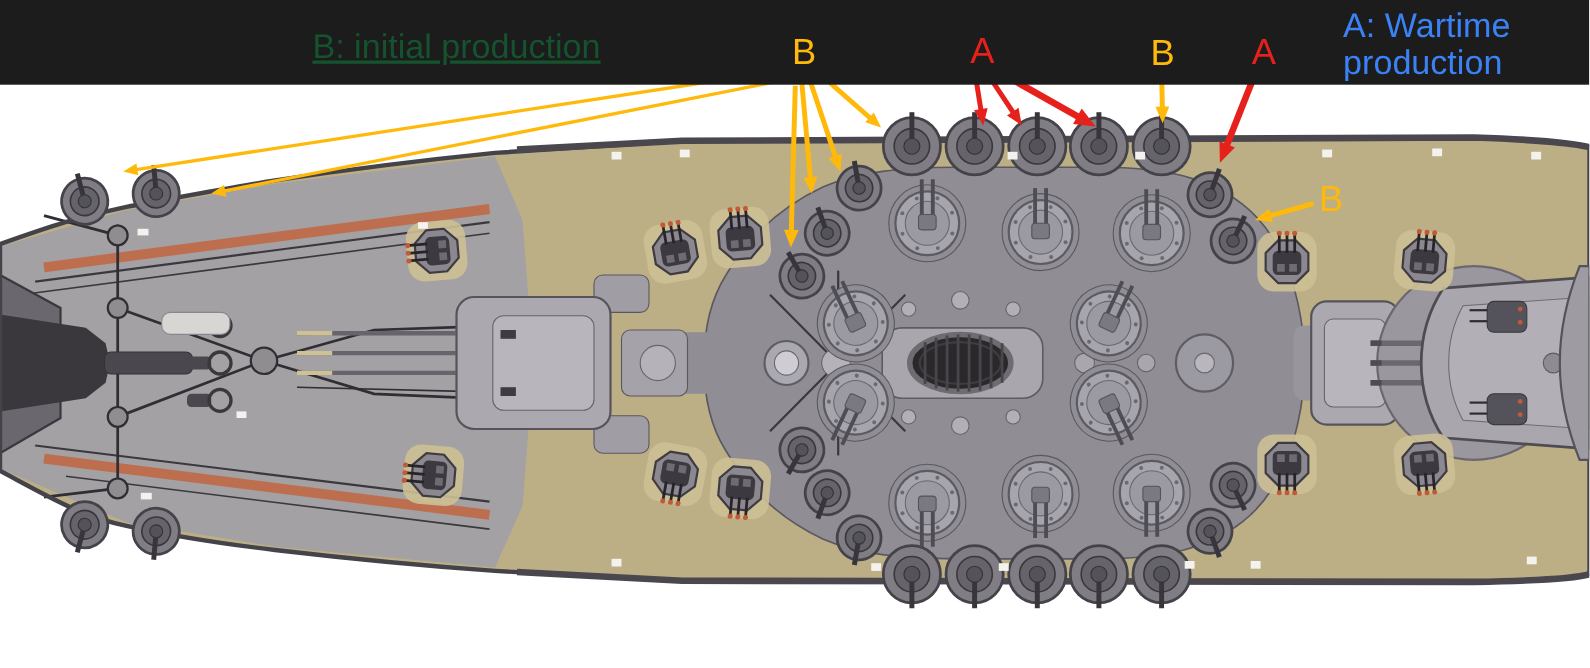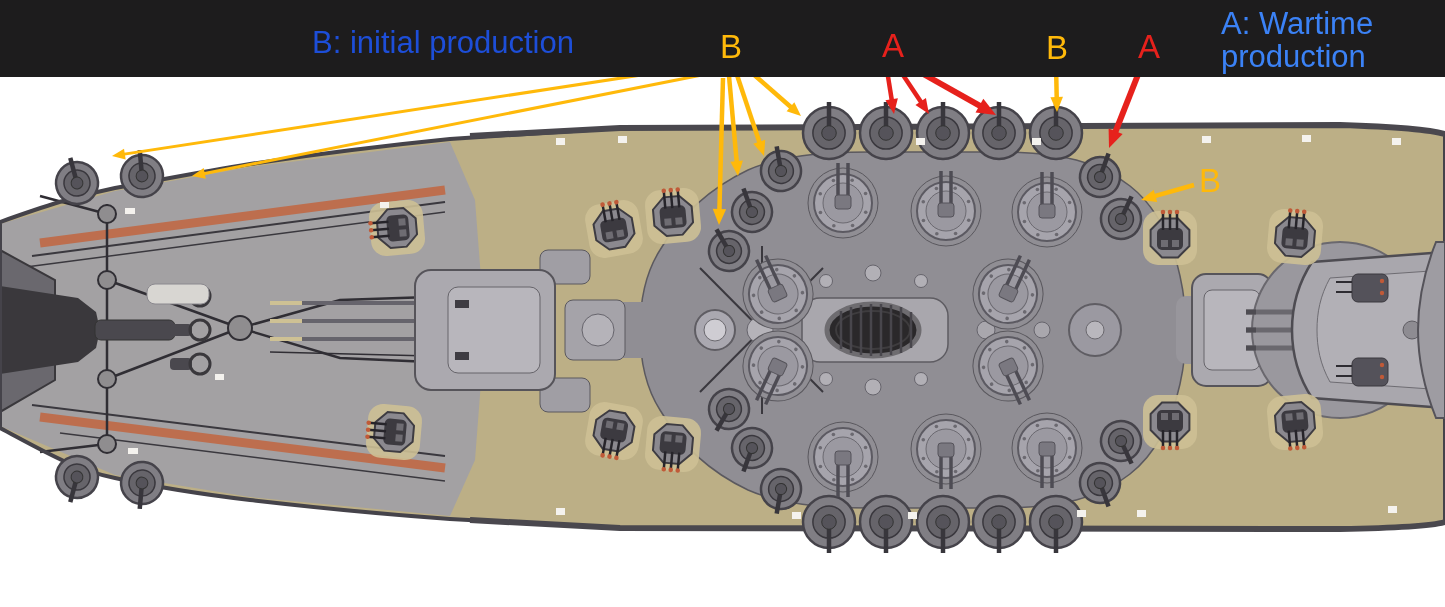--- a/index.html
+++ b/index.html
@@ -1,20 +1,20 @@
 <!DOCTYPE html>
 <html><head>
 <meta charset="utf-8">
 <style>
   html,body{margin:0;padding:0;background:#ffffff;}
   #stage{position:relative;width:1445px;height:607px;overflow:hidden;
          font-family:"Liberation Sans",sans-serif;background:#ffffff;}
   #topbar{position:absolute;left:0;top:0;width:1445px;height:77px;background:#1d1c1d;}
   .caption{position:absolute;font-size:31px;font-weight:400;white-space:pre-line;line-height:33px;}
-  #cap-left{left:312px;top:26px;color:#1d4ed8;}
+  #cap-left{left:284px;top:26px;color:#14532d;text-decoration:underline;}
   #cap-right{left:1221px;top:7px;color:#3b82f6;}
   #ship-svg,#anno-svg{position:absolute;left:0;top:0;}
   .label{position:absolute;transform:translate(-50%,-50%);font-size:33px;font-weight:400;}
   .label.y{color:#ffb90a;} .label.r{color:#e6211c;}
 </style>
 </head>
 <body>
 
 <div id="stage">
 

